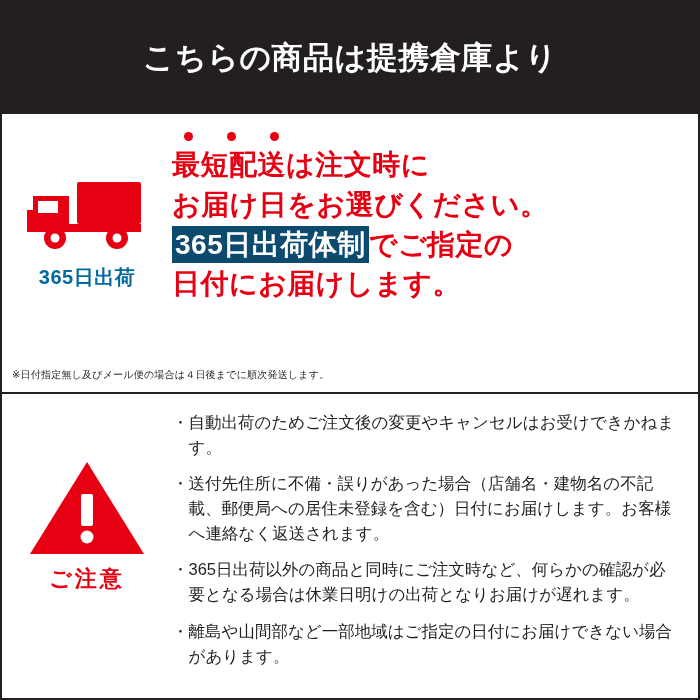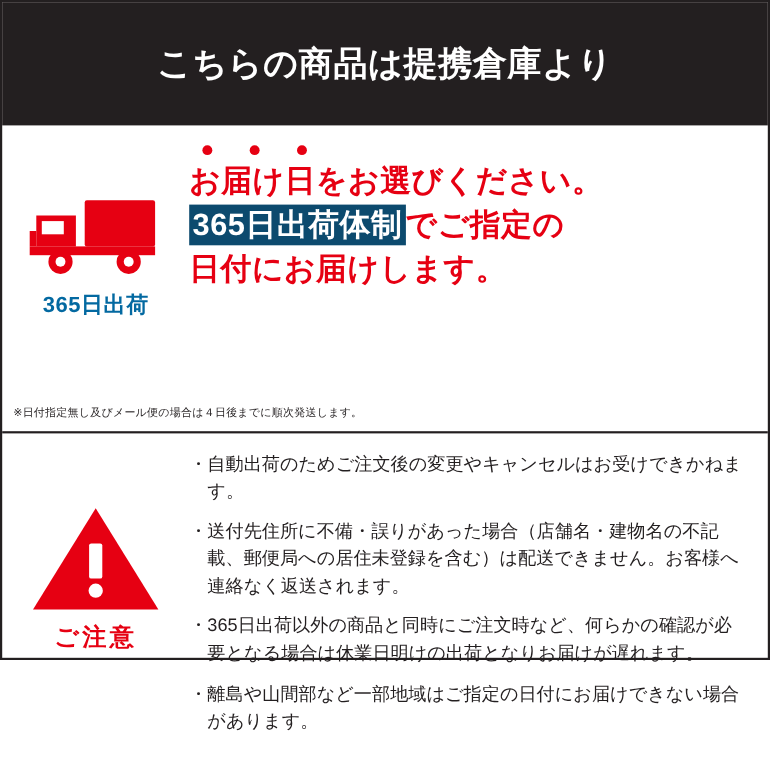--- a/index.html
+++ b/index.html
@@ -3,21 +3,21 @@
 <meta charset="utf-8">
 <style>
   * { box-sizing: border-box; margin: 0; padding: 0; }
   html, body {
     width: 700px; height: 700px;
     background: #ffffff;
     font-family: "Liberation Sans", "DejaVu Sans", sans-serif;
     overflow: hidden;
   }
   .page {
-    width: 700px; height: 600px;
+    width: 700px; height: 700px;
     border: 2px solid #231f20;
     display: flex;
     flex-direction: column;
     background: #fff;
   }
 
   
   .header {
     background: #231f20;
     color: #ffffff;
@@ -176,20 +176,21 @@
         </span>
         <div class="truck-caption">365日出荷</div>
       </div>
 
       <div class="middle-text">
         <div class="dots">
           <span class="dot"></span>
           <span class="dot"></span>
           <span class="dot"></span>
         </div>
+        <div class="red-line">最短配送は注文時に</div>
         <div class="red-line">お届け日をお選びください。</div>
         <div class="red-line"><span class="hl">365日出荷体制</span><span>でご指定の</span></div>
         <div class="red-line">日付にお届けします。</div>
       </div>
     </div>
     <div class="note">※日付指定無し及びメール便の場合は４日後までに順次発送します。</div>
   </div>
 
   <div class="caution">
     <div class="caution-left">
@@ -203,21 +204,21 @@
       <div class="caution-caption">ご注意</div>
     </div>
 
     <div class="caution-list">
       <div class="c-item">
         <span class="c-bullet">・</span>
         <span class="c-text">自動出荷のためご注文後の変更やキャンセルはお受けできかねます。</span>
       </div>
       <div class="c-item">
         <span class="c-bullet">・</span>
-        <span class="c-text">送付先住所に不備・誤りがあった場合（店舗名・建物名の不記載、郵便局への居住未登録を含む）は配送できません。お客様へ連絡なく返送されます。</span>
+        <span class="c-text">送付先住所に不備・誤りがあった場合（店舗名・建物名の不記載、郵便局への居住未登録を含む）日付にお届けします。お客様へ連絡なく返送されます。</span>
       </div>
       <div class="c-item">
         <span class="c-bullet">・</span>
         <span class="c-text">365日出荷以外の商品と同時にご注文時など、何らかの確認が必要となる場合は休業日明けの出荷となりお届けが遅れます。</span>
       </div>
       <div class="c-item">
         <span class="c-bullet">・</span>
         <span class="c-text">離島や山間部など一部地域はご指定の日付にお届けできない場合があります。</span>
       </div>
     </div>

